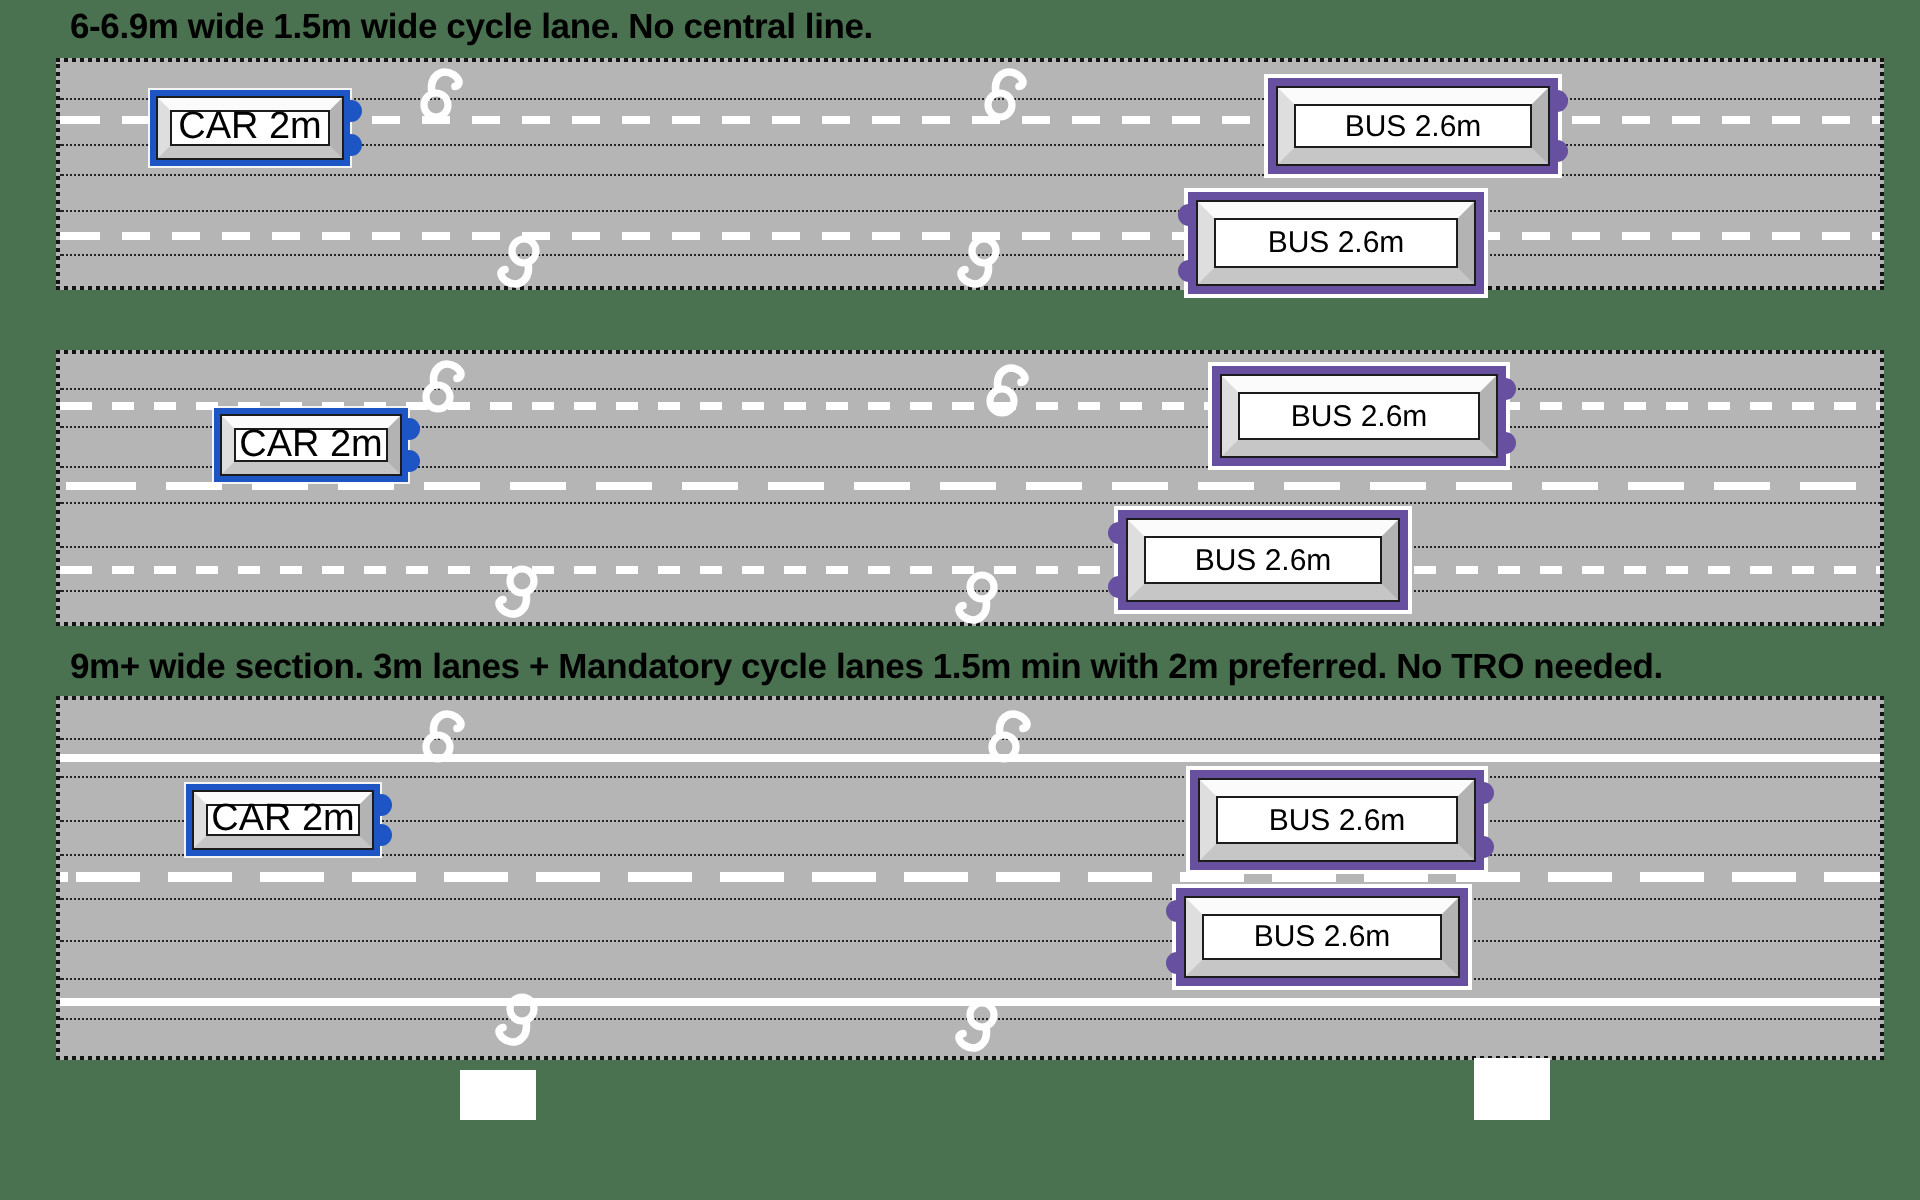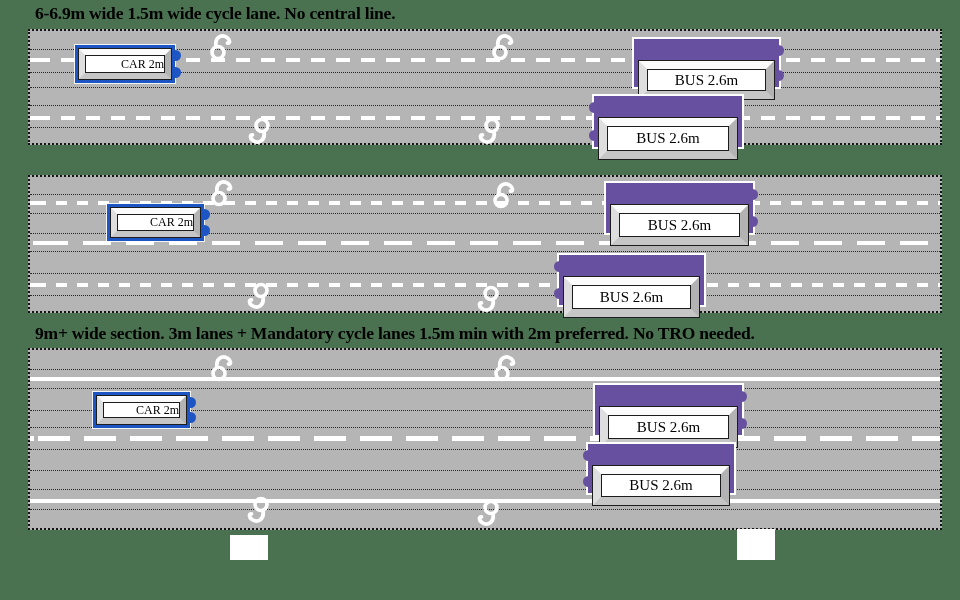--- a/index.html
+++ b/index.html
@@ -1,21 +1,21 @@
 <!DOCTYPE html>
 <html><head>
 <meta charset="utf-8">
 <style>
   html,body { margin:0; padding:0; }
   body {
     width:960px; height:600px; overflow:hidden;
     font-family:"Liberation Sans","DejaVu Sans",sans-serif;
     background:#4a7150;
   }
-  .canvas { position:relative; width:960px; height:600px;font-family:Liberation Serif, serif; }
+  .canvas { position:relative; width:960px; height:600px; }
 
   .section-title {
     position:absolute; left:35px;
     font-size:17.5px; font-weight:700; color:#000;
     white-space:nowrap; letter-spacing:-0.2px;
   }
 
   .road {
     position:absolute; left:28px; width:914px;
     background:#b5b5b5; border:2px dotted #141414; box-sizing:border-box;
@@ -38,23 +38,23 @@
     outline:1px solid #1c1c1c; background:#fff;
   }
   .vehicle .panel {
     width:100%; height:100%; box-sizing:border-box;
     background:#fff; border:1px solid #1c1c1c;
     display:flex; align-items:center; justify-content:center;
     color:#000; white-space:nowrap;
   }
   .car { background:#1d56c4; border:4px solid #1d56c4; box-shadow:0 0 0 1px rgba(255,255,255,.85); }
   .car .bevel { border-width:6px; }
-  .car .panel { font-size:12px;justify-content:flex-end; }
+  .car .panel { font-size:19px; }
   .bus { background:#66509f; border:5px solid #66509f; box-shadow:0 0 0 2px #ffffff; }
-  .bus .bevel { border-width:8px;margin-top:17px; }
+  .bus .bevel { border-width:8px; }
   .bus .panel { font-size:15px; }
 
   .bump {
     position:absolute; width:11px; height:11px; border-radius:50%;
     background-color:inherit; z-index:1;
   }
   .dir-right .bump { right:-10px; }
   .dir-left  .bump { left:-10px; }
   .bump-t { top:1px; } .bump-b { bottom:1px; }
 

